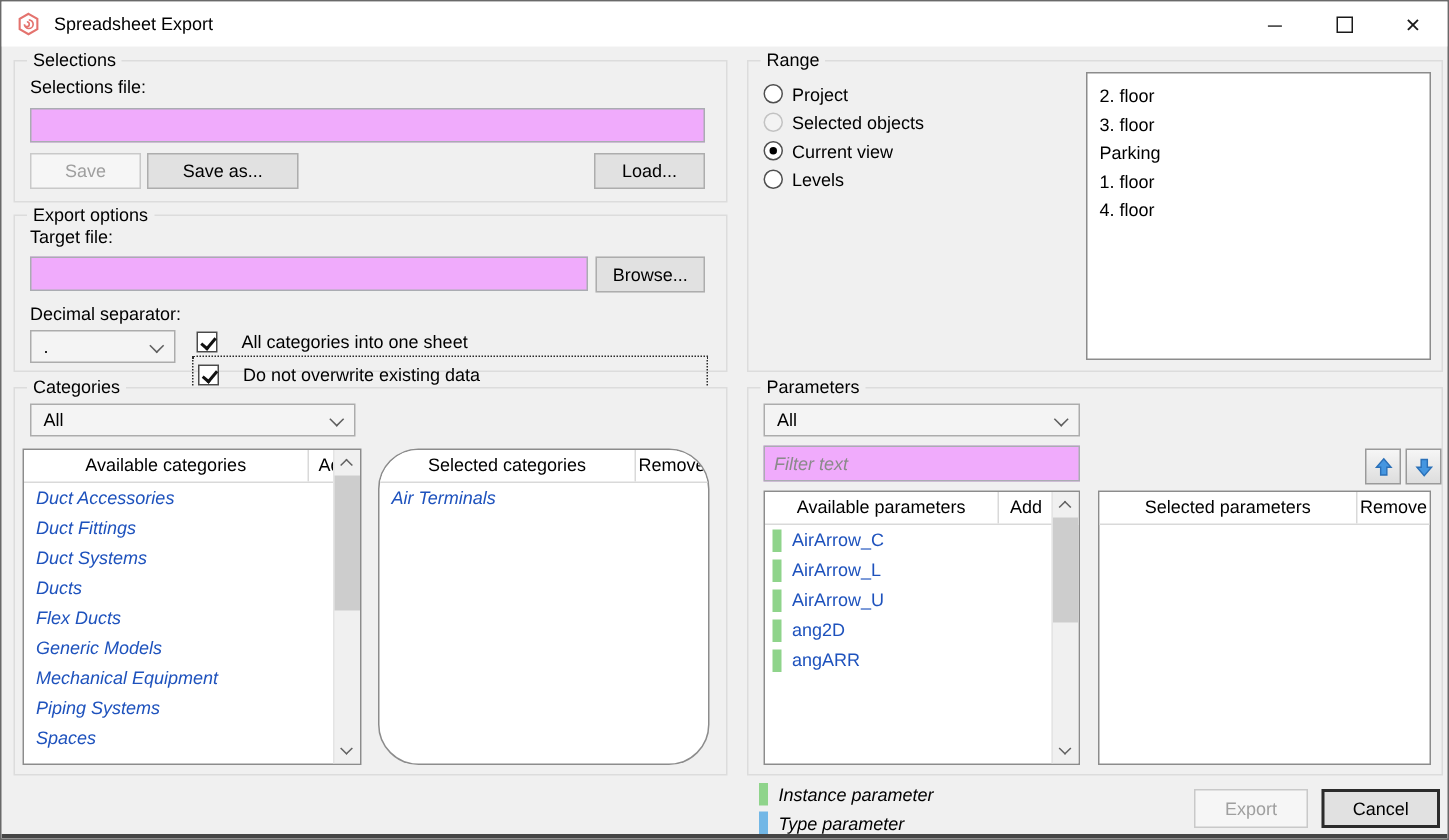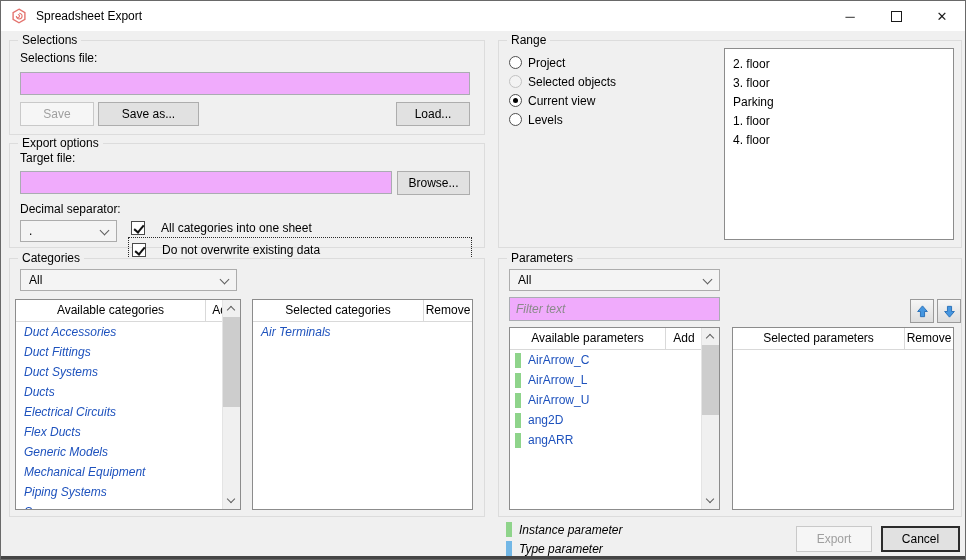--- a/index.html
+++ b/index.html
@@ -198,42 +198,41 @@
       <div class="items">
 
           <div class="item">Duct Accessories</div>
 
           <div class="item">Duct Fittings</div>
 
           <div class="item">Duct Systems</div>
 
           <div class="item">Ducts</div>
 
-          <div class="item">Electrical Circuits</div>
 
           <div class="item">Flex Ducts</div>
 
           <div class="item">Generic Models</div>
 
           <div class="item">Mechanical Equipment</div>
 
           <div class="item">Piping Systems</div>
 
           <div class="item">Spaces</div>
         </div>
       <div class="sb">
         <div class="sb-btn up"></div>
         <div class="sb-track">
             <div class="sb-thumb" style="top:0;height:90px;"></div>
           </div>
         <div class="sb-btn down"></div>
       </div>
     </div>
 
-    <div class="list" style="left:242px;top:40px;width:221px;height:211px;">
+    <div class="list" style="left:242px;top:40px;width:221px;height:211px;border-radius:27px;">
       <div class="list-header">
         <span class="lh-name">Selected categories</span>
         <span class="lh-action" style="width:48px;">Remove</span>
       </div>
       <div class="items">
 
           <div class="item">Air Terminals</div>
         </div>
     </div>
   </div>

